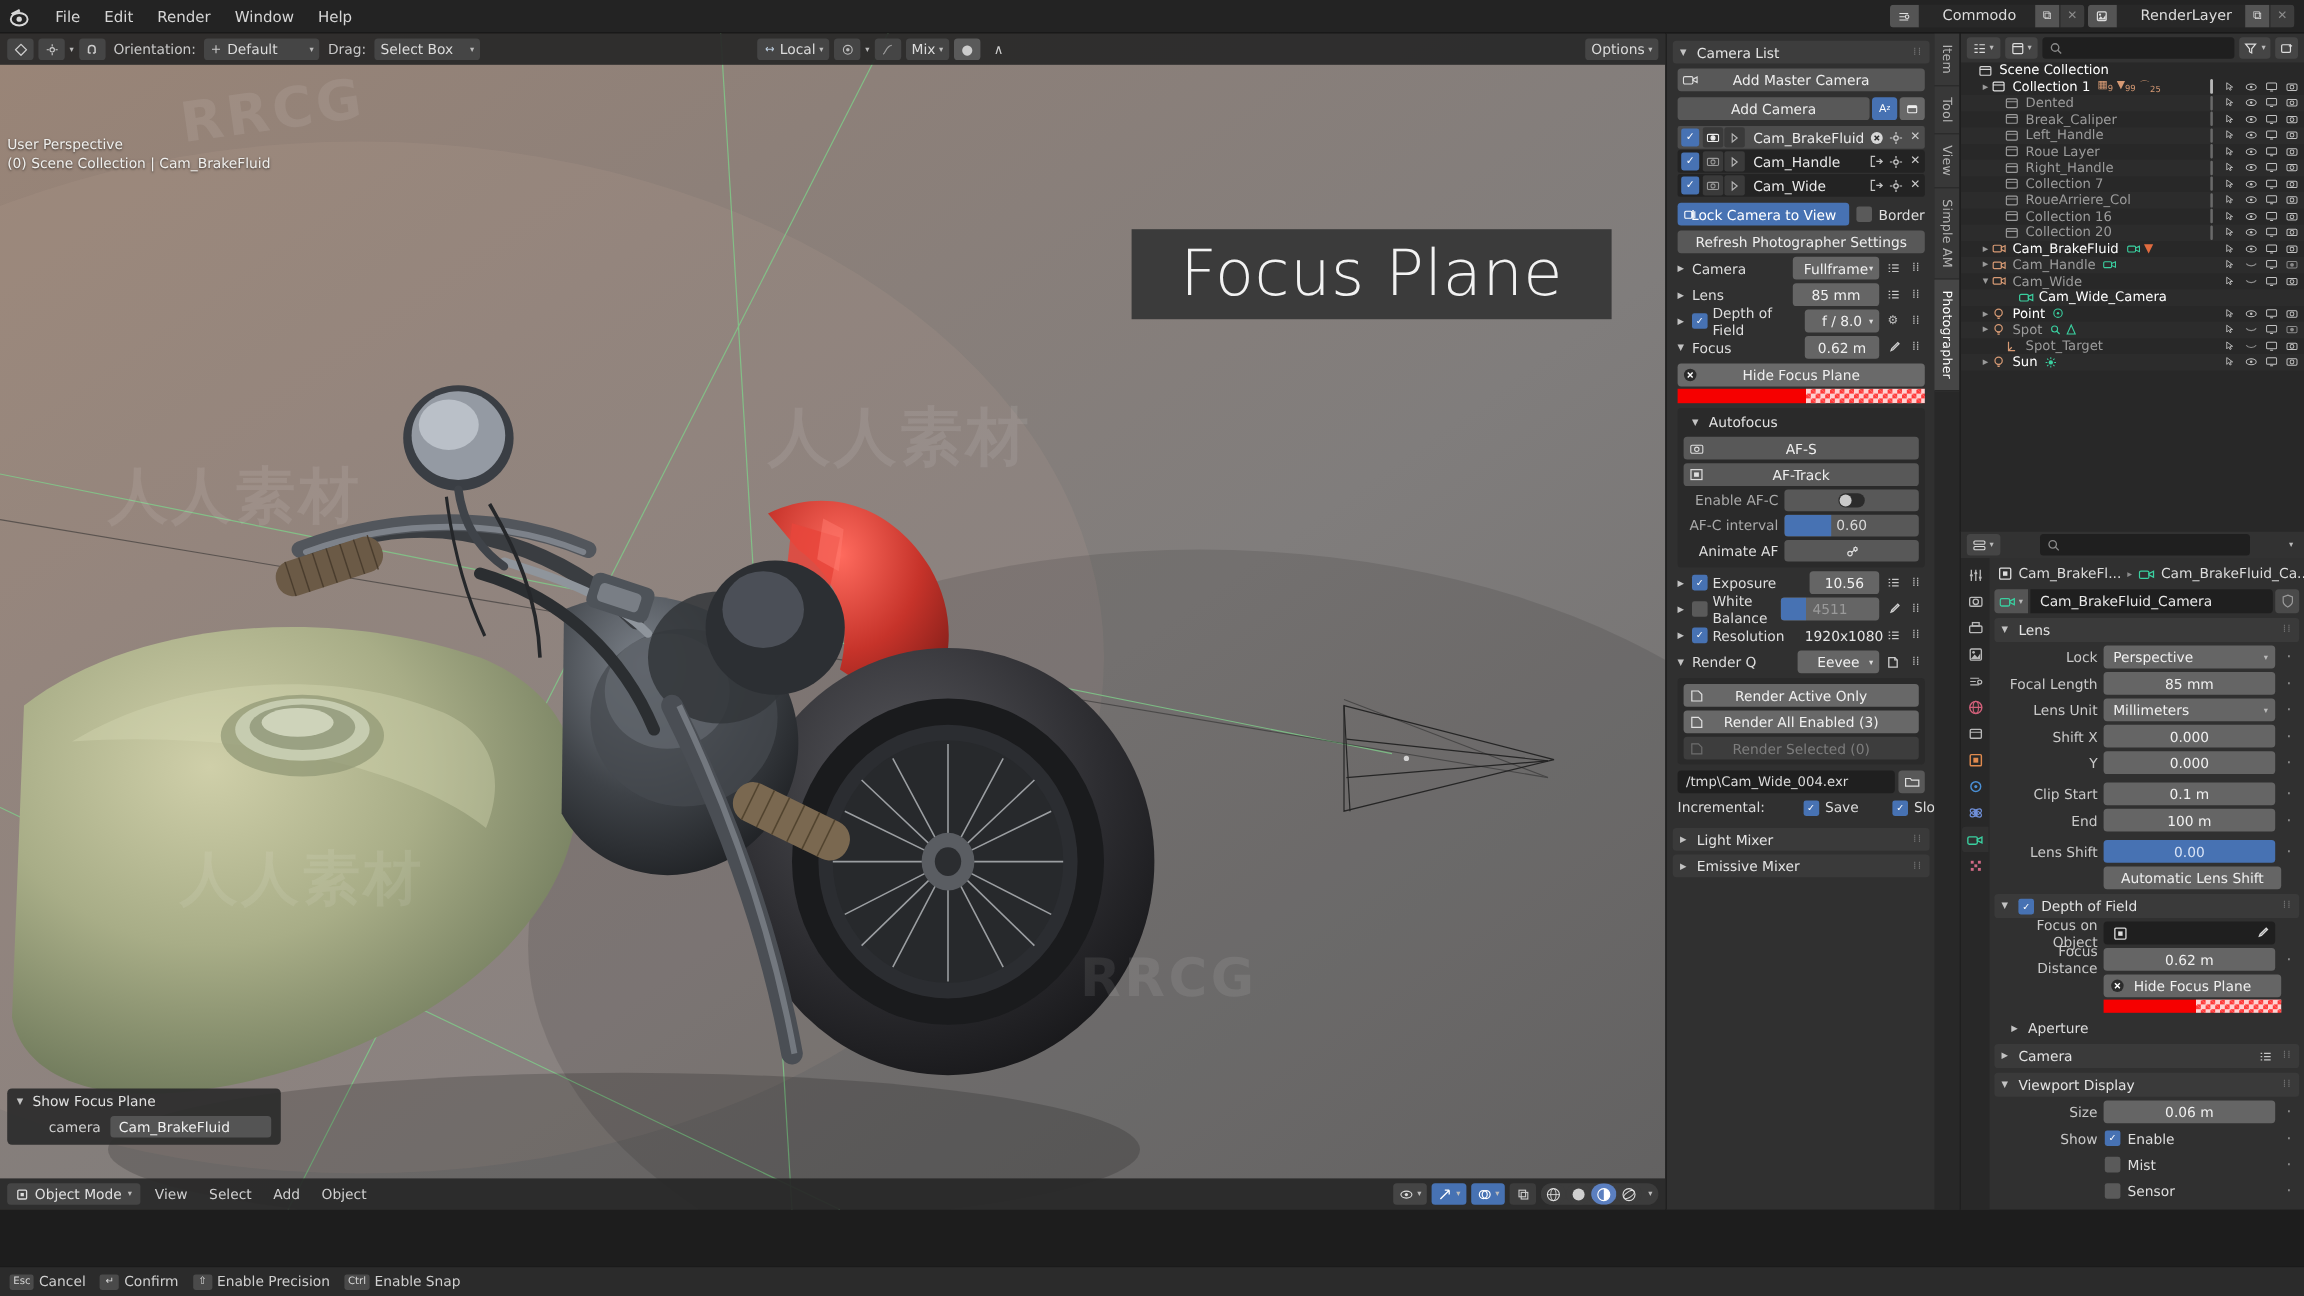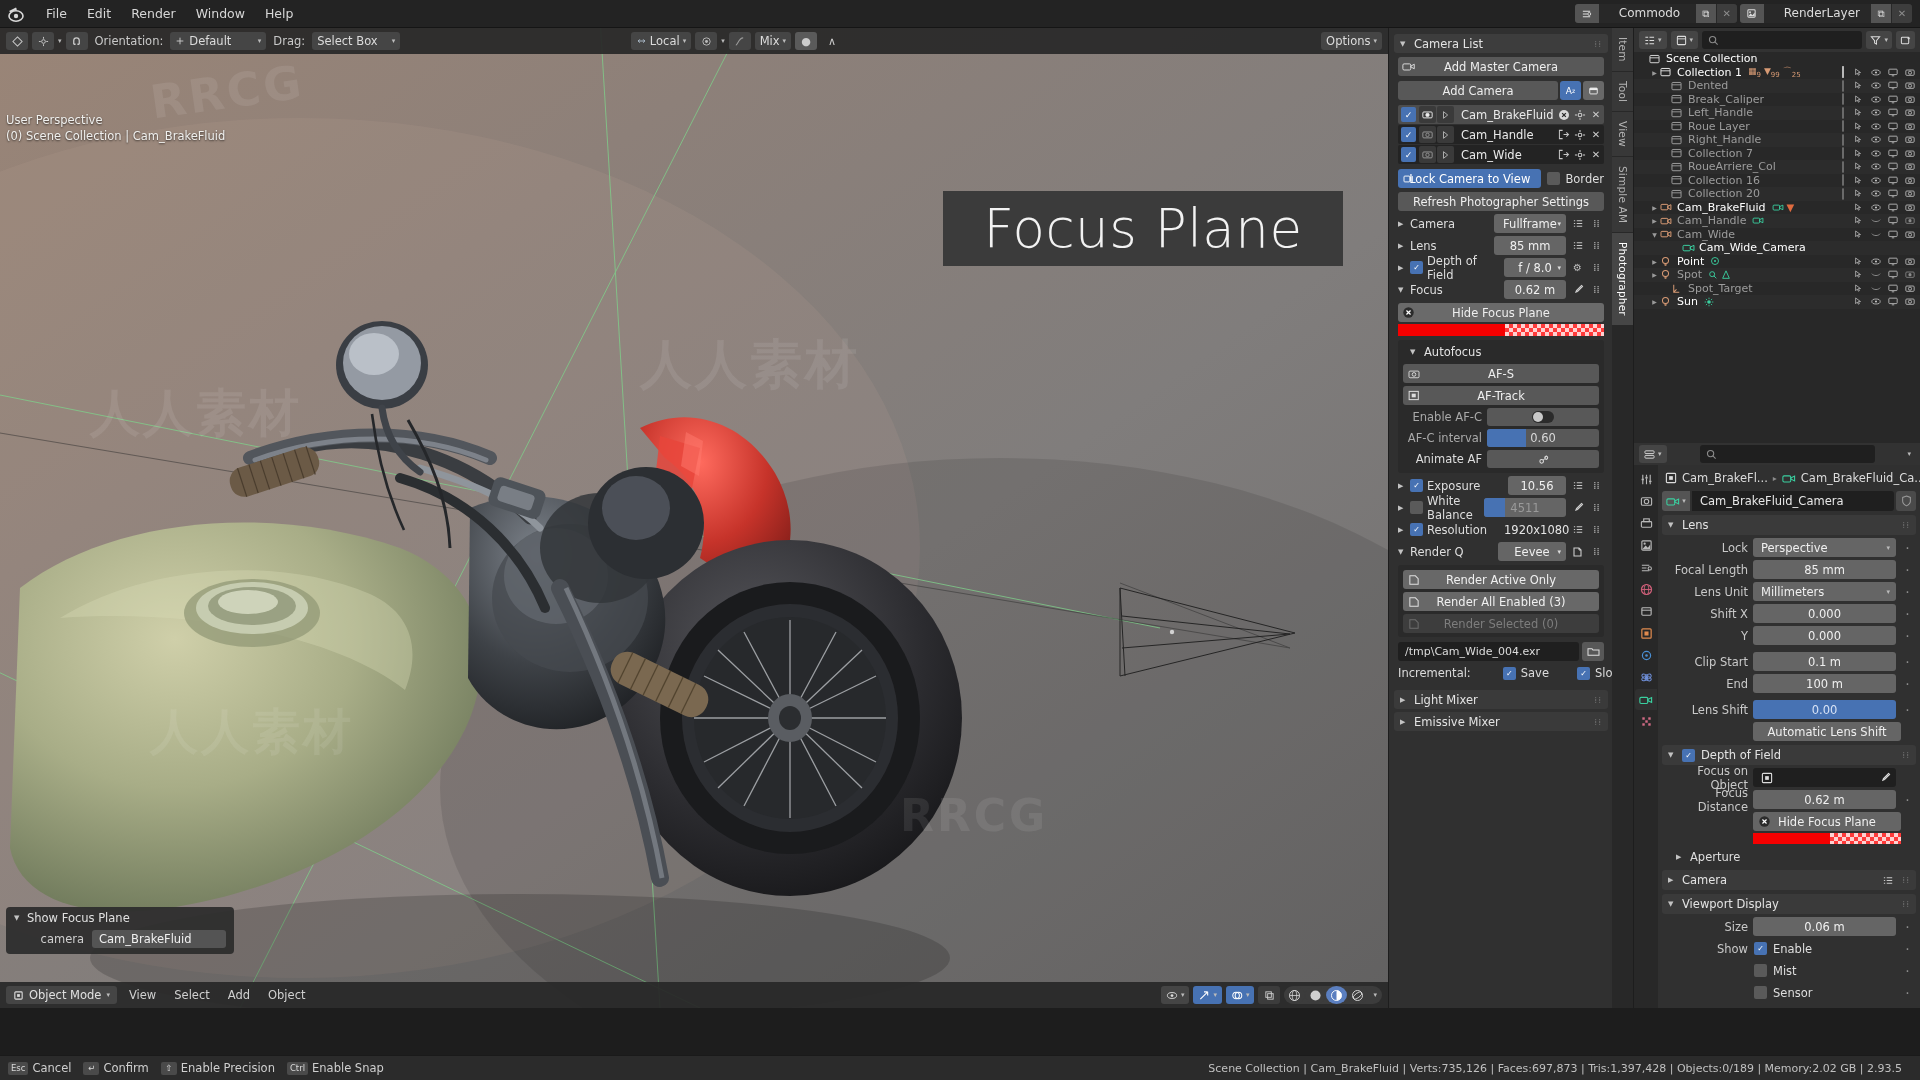--- a/index.html
+++ b/index.html
@@ -2009,21 +2009,20 @@
         </div>
         <div style="display: flex; align-items: center;">
           <span class="kbd">⇧</span>
           <span>Enable Precision</span>
         </div>
         <div style="display: flex; align-items: center;">
           <span class="kbd">Ctrl</span>
           <span>Enable Snap</span>
         </div>
       </div>
-    <div class="status-right">Scene Collection | Cam_BrakeFluid | Verts:735,126 | Faces:697,873 | Tris:1,397,428 | Objects:0/189 | Memory:2.02 GB | 2.93.5</div>
   </div>
 
   <div class="wm" style="left:150px;top:65px;transform:rotate(-8deg);font-size:46px;">RRCG</div>
   <div class="wm" style="left:640px;top:330px;font-size:52px;">人人素材</div>
   <div class="wm" style="left:150px;top:700px;font-size:48px;">人人素材</div>
   <div class="wm" style="left:900px;top:790px;font-size:44px;">RRCG</div>
   <div class="wm" style="left:90px;top:380px;font-size:50px;">人人素材</div>
 
 </div>
 

